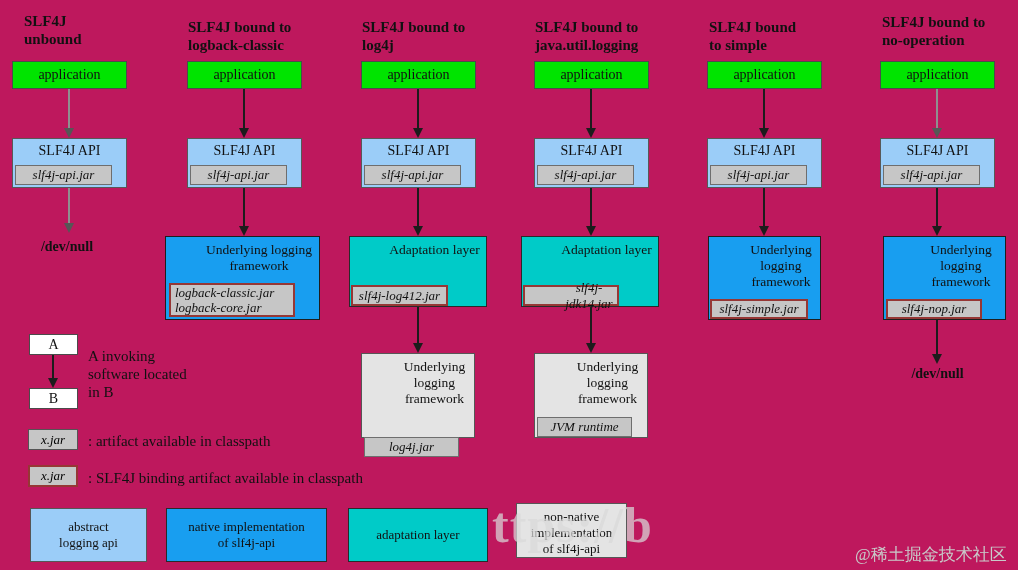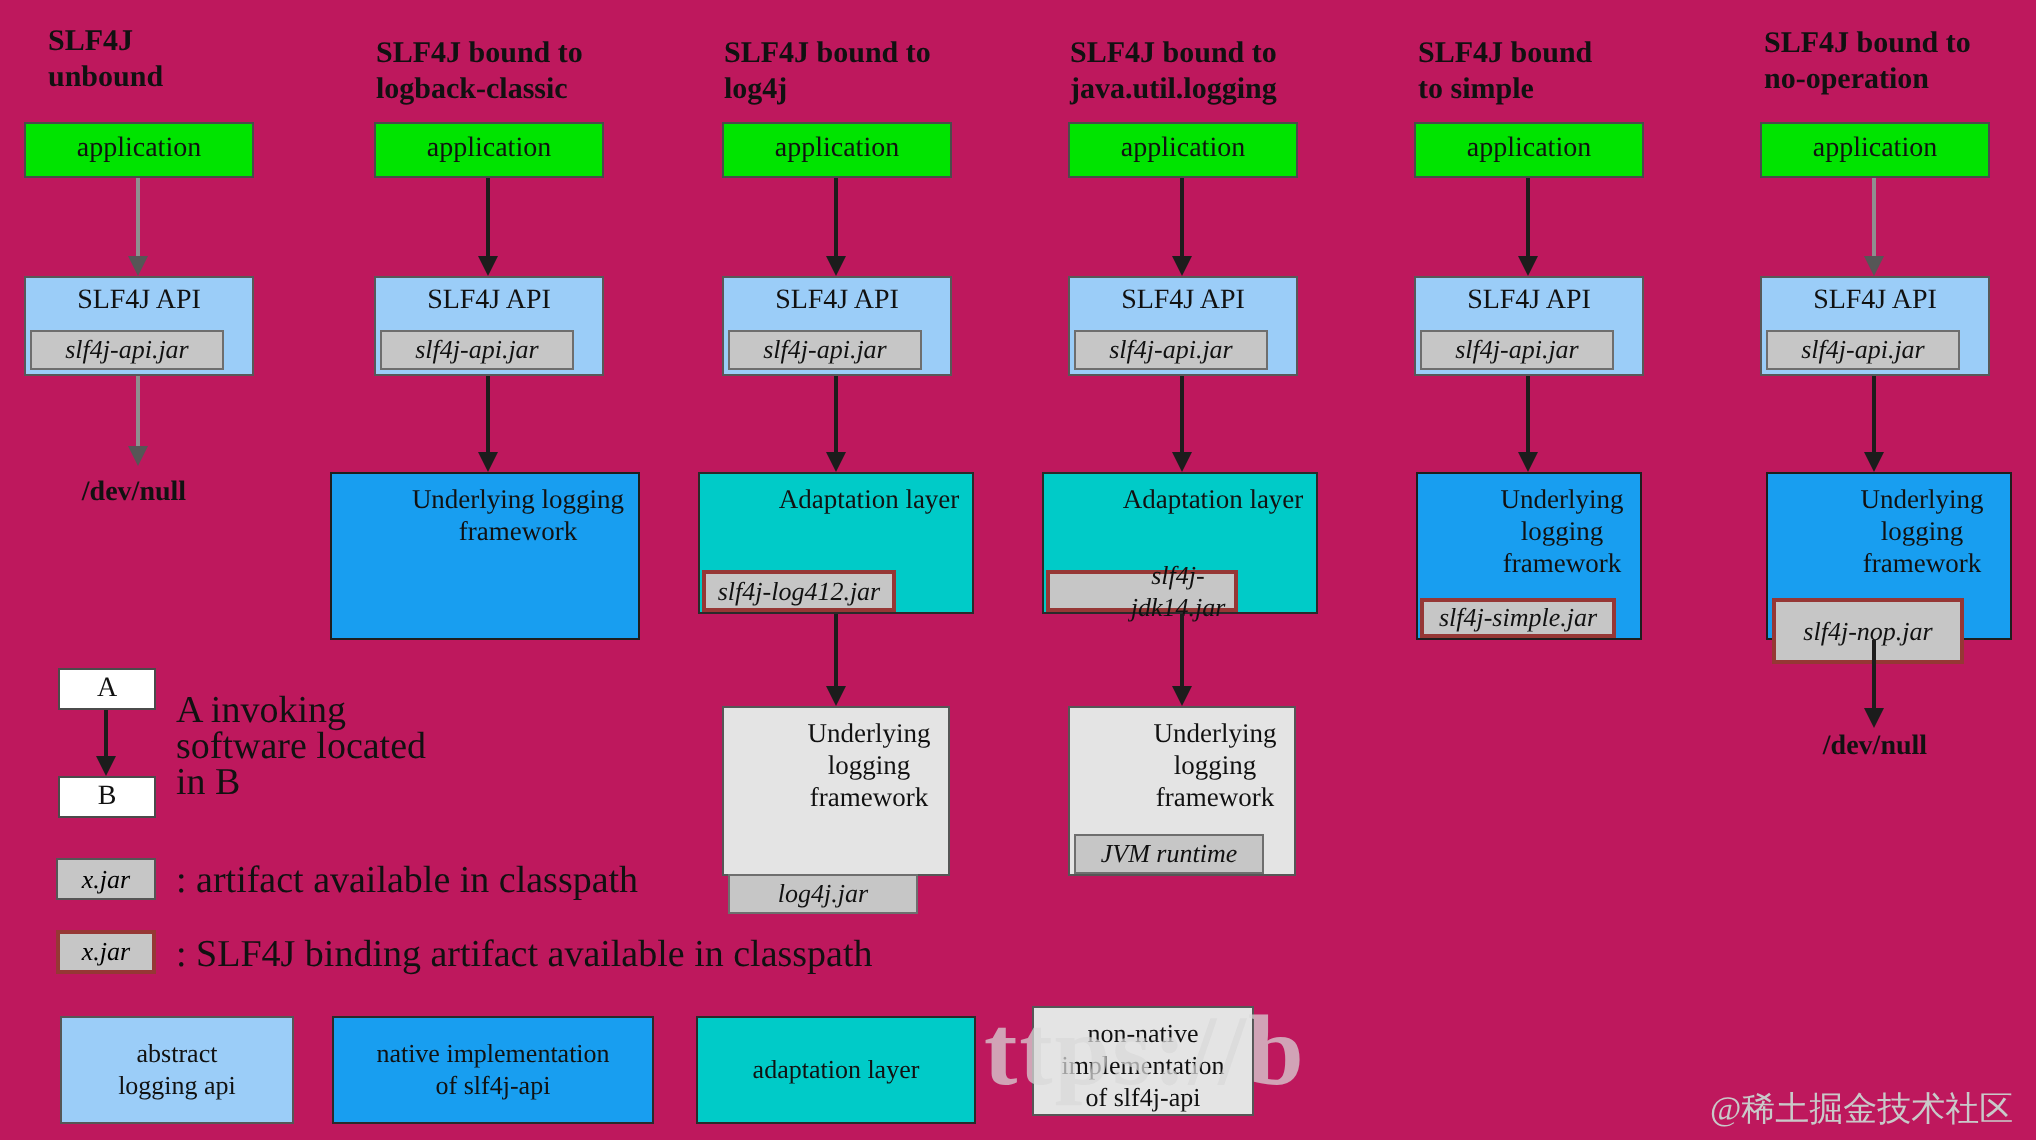--- a/index.html
+++ b/index.html
@@ -38,21 +38,21 @@
   }
   .arrow.gray .shaft{background:var(--arrow-gray);}
   .arrow.gray .head{border-top-color:#565656;}
   .devnull{position:absolute;font-size:14px;font-weight:bold;color:#111;text-align:center;}
   .ab{background:#fff;border:1px solid #4b4b4b;font-size:14px;line-height:20px;}
   .legend-jar{
     position:absolute;box-sizing:border-box;background:var(--gray-jar);border:1px solid #555;
     font-style:italic;font-size:13px;display:flex;align-items:center;justify-content:center;
   }
   .legend-jar.binding{border:2px solid var(--binding-border);}
-  .legend-text{position:absolute;font-size:19px;color:#111;line-height:18px;white-space:pre-line;}
+  .legend-text{position:absolute;font-size:15px;color:#111;line-height:18px;white-space:pre-line;}
   .key{display:flex;align-items:center;justify-content:center;white-space:pre-line;}
   .wm-fragment{
     position:absolute;left:492px;top:496px;font-size:50px;font-weight:bold;
     color:var(--watermark);opacity:.72;z-index:9;letter-spacing:1px;pointer-events:none;
   }
   .wm-credit{
     position:absolute;left:855px;top:543px;font-size:17px;color:var(--watermark-text);
     z-index:9;pointer-events:none;
   }
 </style>
@@ -97,20 +97,24 @@
       <span>slf4j-api.jar</span>
     </div>
   </div>
   <div class="arrow" style="left:239px;top:188px;height:48px;">
       <i class="shaft"></i>
       <i class="head"></i>
     </div>
   <div class="box blue" style="left:165px;top:236px;width:155px;height:84px;">
     <span class="boxlabel">Underlying logging
 framework</span>
+    <div class="jar binding two-line" style="left:3px;top:46px;width:126px;height:34px;">
+      <span>logback-classic.jar
+logback-core.jar</span>
+    </div>
   </div>
 
   <div class="title" style="left:362px;top:18px;">SLF4J bound to
 log4j</div>
   <div class="box app" style="left:361px;top:61px;width:115px;height:28px;">
     <span>application</span>
   </div>
   <div class="arrow" style="left:413px;top:89px;height:49px;">
       <i class="shaft"></i>
       <i class="head"></i>
@@ -226,21 +230,21 @@
     </div>
   </div>
   <div class="arrow" style="left:932px;top:188px;height:48px;">
       <i class="shaft"></i>
       <i class="head"></i>
     </div>
   <div class="box blue" style="left:883px;top:236px;width:123px;height:84px;">
     <span class="boxlabel">Underlying
 logging
 framework</span>
-    <div class="jar binding" style="left:2px;top:62px;width:96px;height:33px;">
+    <div class="jar binding" style="left:2px;top:62px;width:96px;height:20px;">
       <span>slf4j-nop.jar</span>
     </div>
   </div>
   <div class="arrow" style="left:932px;top:320px;height:44px;">
       <i class="shaft"></i>
       <i class="head"></i>
     </div>
   <div class="devnull" style="left:880px;top:366px;width:115px;">/dev/null</div>
 
   <div class="box ab" style="left:29px;top:334px;width:49px;height:21px;">

